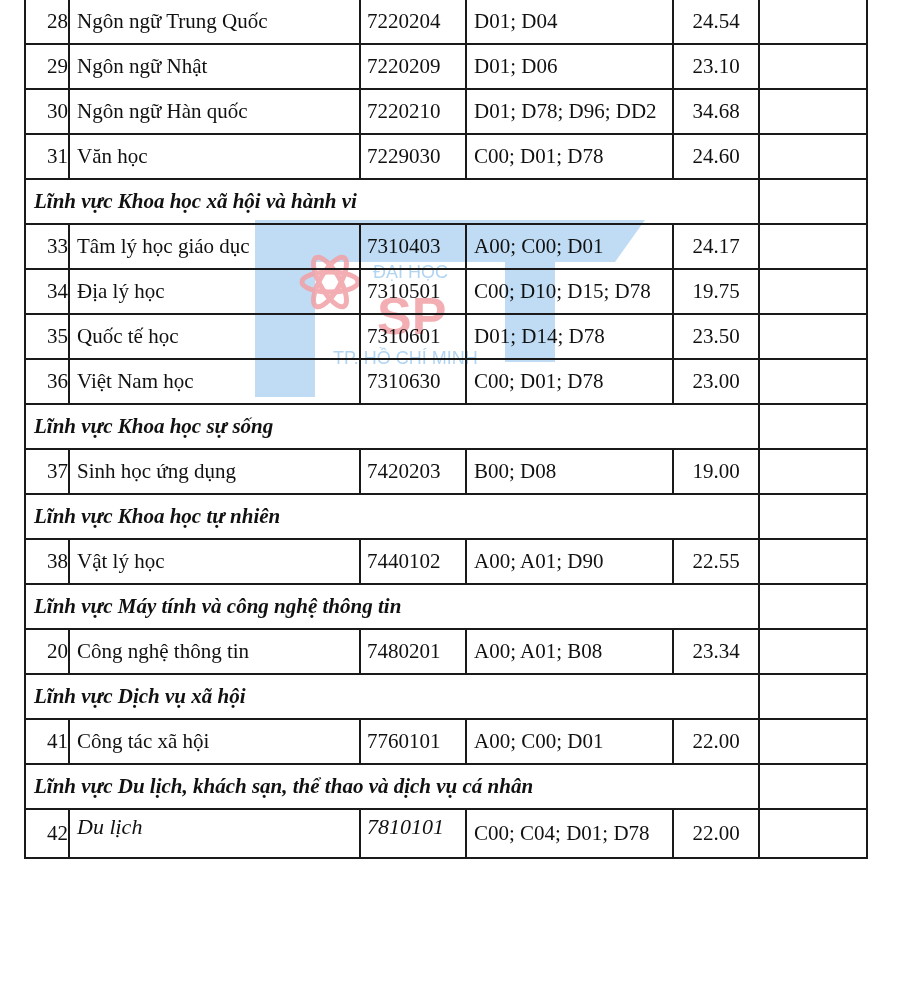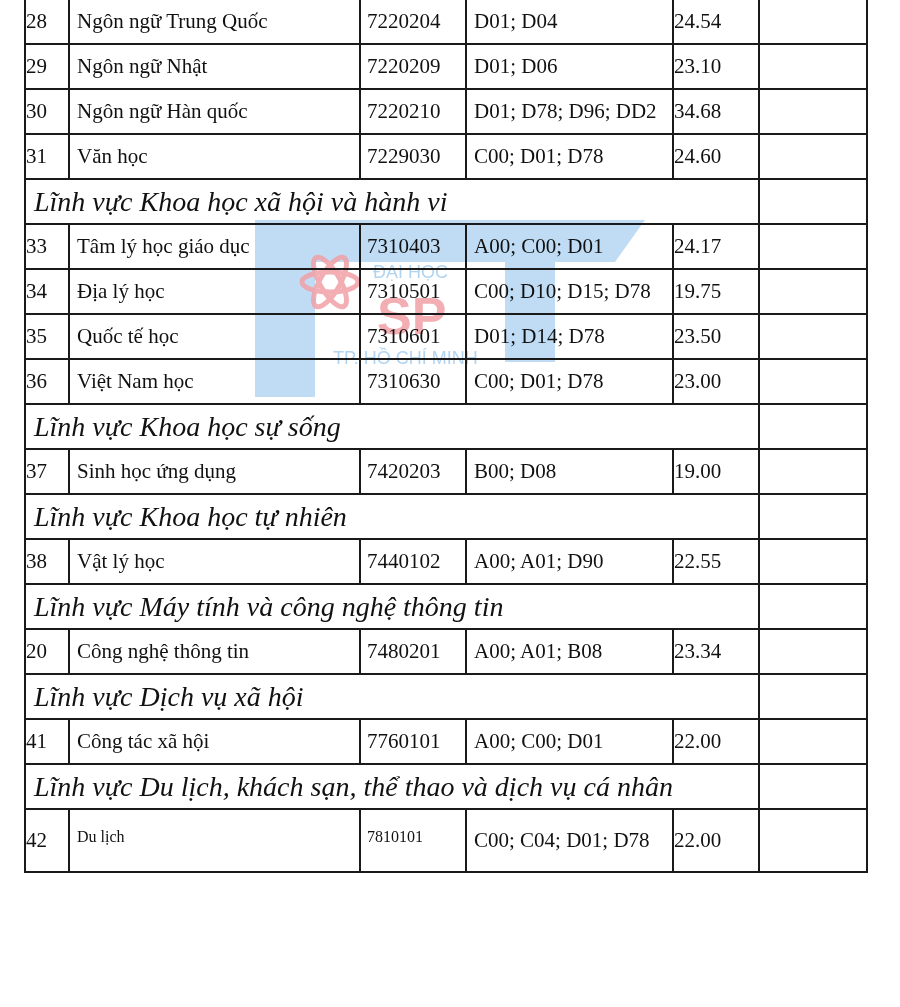--- a/index.html
+++ b/index.html
@@ -36,39 +36,40 @@
     }
     table.admissions td {
       border: 2px solid #1a1a1a;
       height: 43px;
       padding: 0;
       font-size: 21px;
       vertical-align: middle;
       white-space: nowrap;
       overflow: hidden;
     }
-    td.c-no { width: 42px; text-align: left; }
+    td.c-no { width: 42px; text-align: right; }
     td.c-name { width: 282px; padding-left: 7px !important; margin-left: 32px; }
     td.c-code { width: 98px; padding-left: 6px !important; }
     td.c-combo { width: 198px; padding-left: 7px !important; }
-    td.c-score { width: 84px; text-align: left; }
+    td.c-score { width: 84px; text-align: center; }
     td.c-note { width: 106px; }
     tr.section td.c-section {
       font-style: italic;
-      font-weight: normal;
+      font-weight: bold;
       padding-left: 8px !important;
-      font-size: 28px;
+      font-size: 21px;
     }
     tr.section td {
       height: 43px;
     }
     tr.small-row td.c-name, tr.small-row td.c-code {
-      font-size: 16px;
+      font-size: 22px;
       vertical-align: top;
-      padding-top: 18px;
+      padding-top: 4px;
+      font-style: italic;
     }
     tr.light-top td { border-top-color: #c8c8c8; border-radius: 20px; }
   </style>
 </head>
 <body>
 
 <svg class="watermark" viewBox="0 0 390 200" xmlns="http://www.w3.org/2000/svg">
 
   <polygon points="0,8 390,8 360,50 300,50 300,150 250,150 250,50 60,50 60,185 0,185" fill="#a9d0f0" opacity="0.75"></polygon>
 

